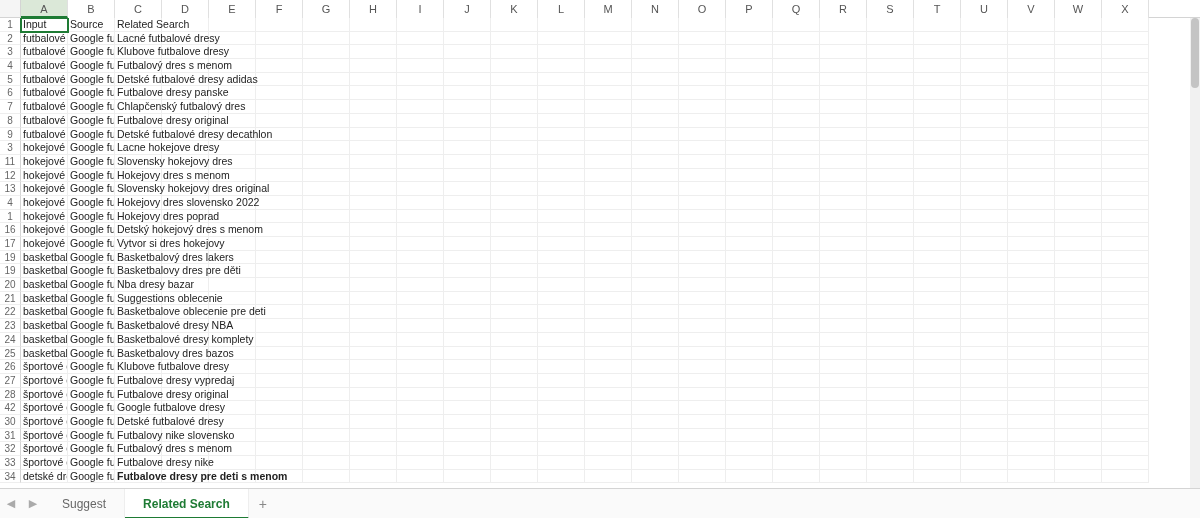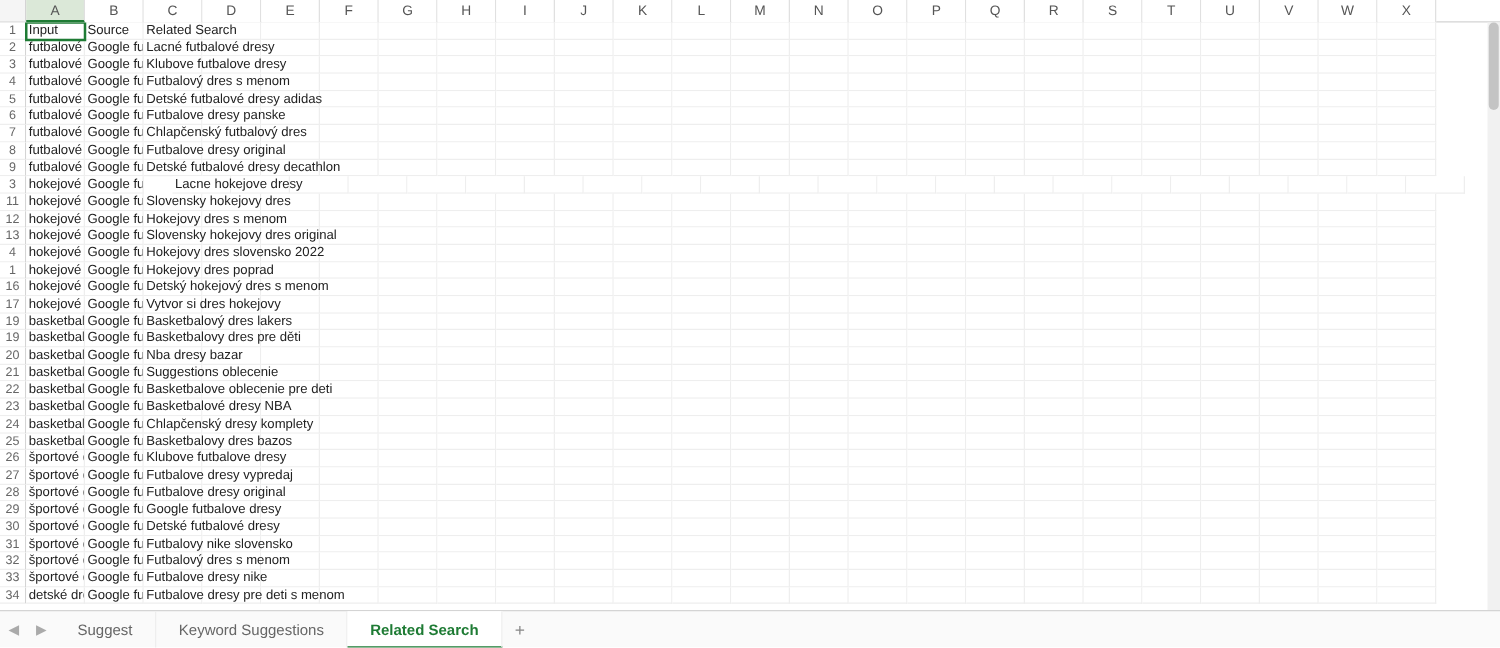--- a/index.html
+++ b/index.html
@@ -298,21 +298,21 @@
         <div class="cell" style="width: 47px;"></div>
         <div class="cell" style="width: 47px;"></div>
         <div class="cell" style="width: 47px;"></div>
         <div class="cell" style="width: 47px;"></div>
         <div class="cell" style="width: 47px;"></div>
       </div>
       <div class="row">
         <div class="row-header">3</div>
         <div class="cell overflow-hidden" style="width: 47px;"><span>hokejové d</span></div>
         <div class="cell overflow-hidden" style="width: 47px;"><span>Google full</span></div>
-        <div class="cell" style="width: 47px; margin-left: 23px;"><span>Lacne hokejove dresy</span></div>
+        <div class="cell" style="width: 47px;"><span>Lacne hokejove dresy</span></div>
         <div class="cell" style="width: 47px;"></div>
         <div class="cell" style="width: 47px;"></div>
         <div class="cell" style="width: 47px;"></div>
         <div class="cell" style="width: 47px;"></div>
         <div class="cell" style="width: 47px;"></div>
         <div class="cell" style="width: 47px;"></div>
         <div class="cell" style="width: 47px;"></div>
         <div class="cell" style="width: 47px;"></div>
         <div class="cell" style="width: 47px;"></div>
         <div class="cell" style="width: 47px;"></div>
@@ -676,21 +676,21 @@
         <div class="cell" style="width: 47px;"></div>
         <div class="cell" style="width: 47px;"></div>
         <div class="cell" style="width: 47px;"></div>
         <div class="cell" style="width: 47px;"></div>
         <div class="cell" style="width: 47px;"></div>
       </div>
       <div class="row">
         <div class="row-header">24</div>
         <div class="cell overflow-hidden" style="width: 47px;"><span>basketbalo</span></div>
         <div class="cell overflow-hidden" style="width: 47px;"><span>Google full</span></div>
-        <div class="cell" style="width: 47px;"><span>Chlapčenský dresy komplety</span></div>
+        <div class="cell" style="width: 47px;"><span>Basketbalové dresy komplety</span></div>
         <div class="cell" style="width: 47px;"></div>
         <div class="cell" style="width: 47px;"></div>
         <div class="cell" style="width: 47px;"></div>
         <div class="cell" style="width: 47px;"></div>
         <div class="cell" style="width: 47px;"></div>
         <div class="cell" style="width: 47px;"></div>
         <div class="cell" style="width: 47px;"></div>
         <div class="cell" style="width: 47px;"></div>
         <div class="cell" style="width: 47px;"></div>
         <div class="cell" style="width: 47px;"></div>
@@ -808,21 +808,21 @@
         <div class="cell" style="width: 47px;"></div>
         <div class="cell" style="width: 47px;"></div>
         <div class="cell" style="width: 47px;"></div>
         <div class="cell" style="width: 47px;"></div>
         <div class="cell" style="width: 47px;"></div>
         <div class="cell" style="width: 47px;"></div>
         <div class="cell" style="width: 47px;"></div>
         <div class="cell" style="width: 47px;"></div>
       </div>
       <div class="row">
-        <div class="row-header">29</div>
+        <div class="row-header">42</div>
         <div class="cell overflow-hidden" style="width: 47px;"><span>športové d</span></div>
         <div class="cell overflow-hidden" style="width: 47px;"><span>Google full</span></div>
         <div class="cell" style="width: 47px;"><span>Google futbalove dresy</span></div>
         <div class="cell" style="width: 47px;"></div>
         <div class="cell" style="width: 47px;"></div>
         <div class="cell" style="width: 47px;"></div>
         <div class="cell" style="width: 47px;"></div>
         <div class="cell" style="width: 47px;"></div>
         <div class="cell" style="width: 47px;"></div>
         <div class="cell" style="width: 47px;"></div>
@@ -946,21 +946,21 @@
         <div class="cell" style="width: 47px;"></div>
         <div class="cell" style="width: 47px;"></div>
         <div class="cell" style="width: 47px;"></div>
         <div class="cell" style="width: 47px;"></div>
         <div class="cell" style="width: 47px;"></div>
       </div>
       <div class="row">
         <div class="row-header">34</div>
         <div class="cell overflow-hidden" style="width: 47px;"><span>detské dres</span></div>
         <div class="cell overflow-hidden" style="width: 47px;"><span>Google full</span></div>
-        <div class="cell" style="width: 47px;"><span>Futbalove dresy pre deti s menom</span></div>
+        <div class="cell" style="width: 47px; font-weight: bold;"><span>Futbalove dresy pre deti s menom</span></div>
         <div class="cell" style="width: 47px;"></div>
         <div class="cell" style="width: 47px;"></div>
         <div class="cell" style="width: 47px;"></div>
         <div class="cell" style="width: 47px;"></div>
         <div class="cell" style="width: 47px;"></div>
         <div class="cell" style="width: 47px;"></div>
         <div class="cell" style="width: 47px;"></div>
         <div class="cell" style="width: 47px;"></div>
         <div class="cell" style="width: 47px;"></div>
         <div class="cell" style="width: 47px;"></div>
@@ -984,19 +984,18 @@
 
 <div class="tabs">
   <div class="tab-nav">
       <span>◀</span>
     </div>
   <div class="tab-nav">
       <span>▶</span>
     </div>
   <div id="tabs-inner" style="display:flex;">
       <div class="tab">Suggest</div>
-      <div class="tab">Keyword Suggestions</div>
       <div class="tab active">Related Search</div>
     </div>
   <div class="tab-add">
       <span>+</span>
     </div>
 </div>
 
 </body></html>

